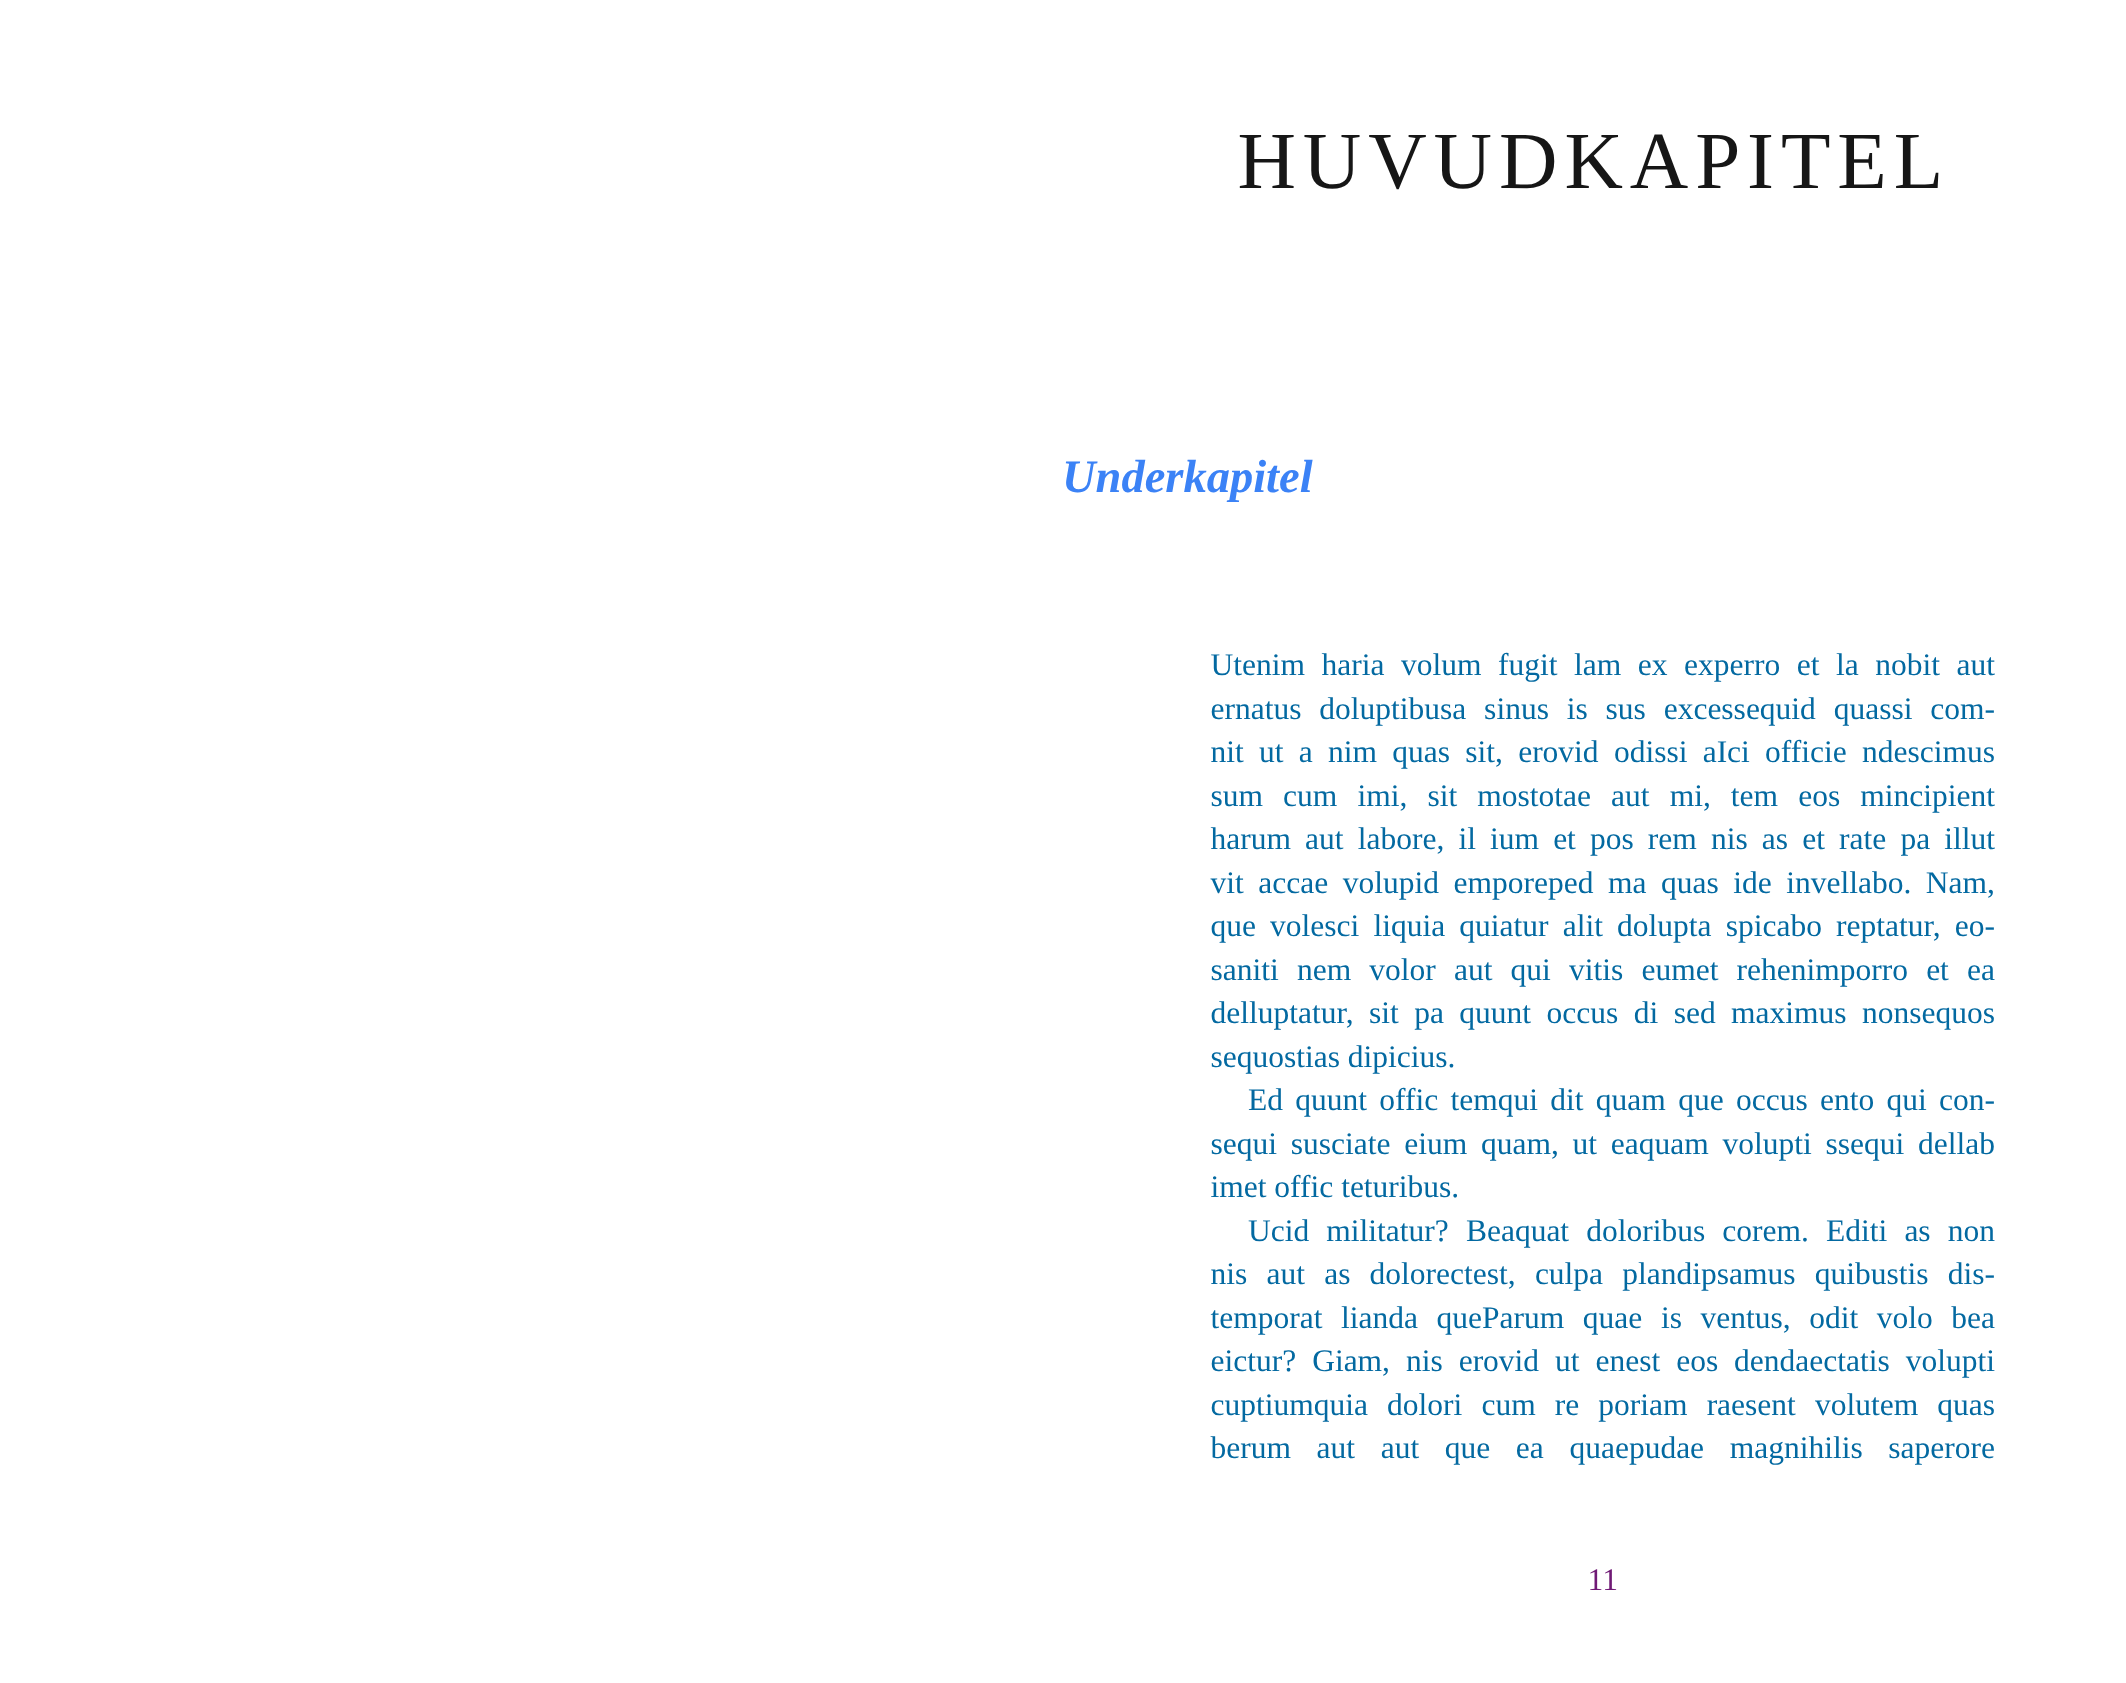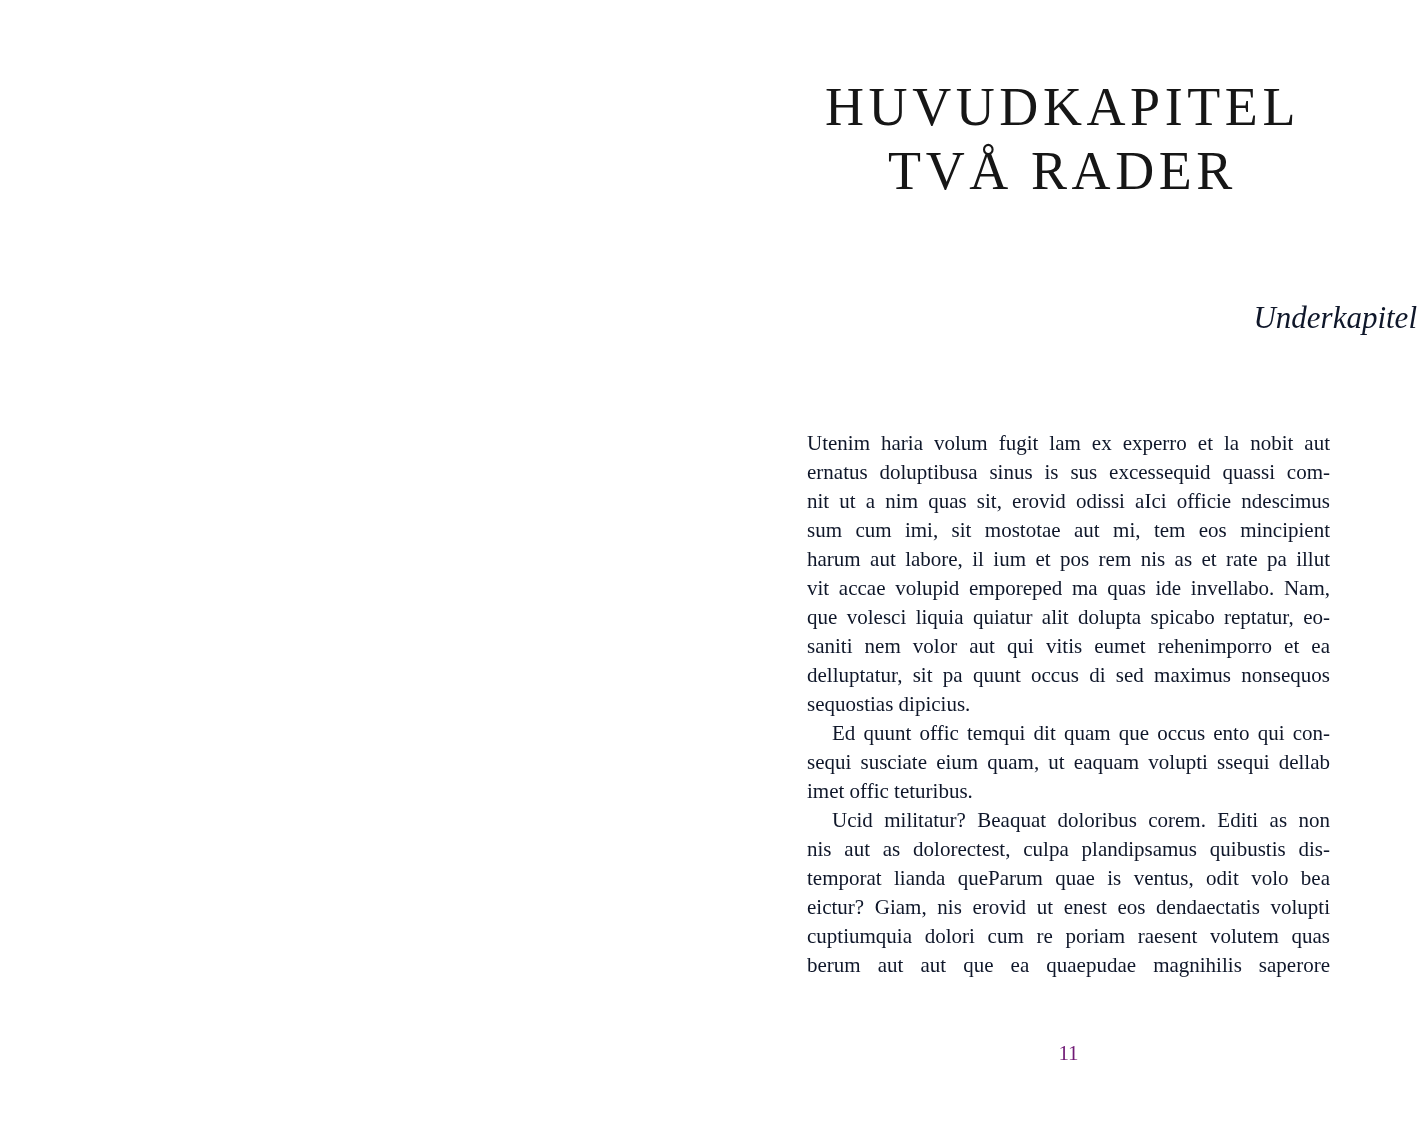--- a/index.html
+++ b/index.html
@@ -23,32 +23,32 @@
     font-size: 54px;
     line-height: 64px;
     font-weight: 400;
     letter-spacing: 0.085em;
     color: #161616;
     white-space: nowrap;
   }
   .subchapter {
     position: absolute;
     left: 0; top: 300px; width: 100%;
-    text-align: right;
+    text-align: left;
     font-style: italic;
-    font-weight: 400;
+    font-weight: 700;
     font-size: 31px;
-    color: #0f172a;
+    color: #3b82f6;
   }
   .body-block {
     position: absolute;
     left: 99px; top: 429px; width: 523px;
     font-size: 21px;
     line-height: 29px;
-    color: #0f172a;
+    color: #0369a1;
   }
   .body-block .line {
     text-align: justify;
     text-align-last: justify;
   }
   .body-block .line.para-last {
     text-align: center;
     text-align-last: left;
   }
   .body-block .line.indent { text-indent: 25px; }
@@ -63,21 +63,20 @@
 </style>
 </head>
 <body>
 
 <div class="spread">
   <div class="page left"></div>
   <div class="page right">
 
     <header class="chapter-title">
       <div>HUVUDKAPITEL</div>
-      <div>TVÅ RADER</div>
     </header>
 
     <div class="subchapter">Underkapitel</div>
 
     <main class="body-block">
         <div class="line">Utenim haria volum fugit lam ex experro et la nobit aut</div>
         <div class="line">ernatus doluptibusa sinus is sus excessequid quassi com-</div>
         <div class="line">nit ut a nim quas sit, erovid odissi aIci officie ndescimus</div>
         <div class="line">sum cum imi, sit mostotae aut mi, tem eos mincipient</div>
         <div class="line">harum aut labore, il ium et pos rem nis as et rate pa illut</div>

